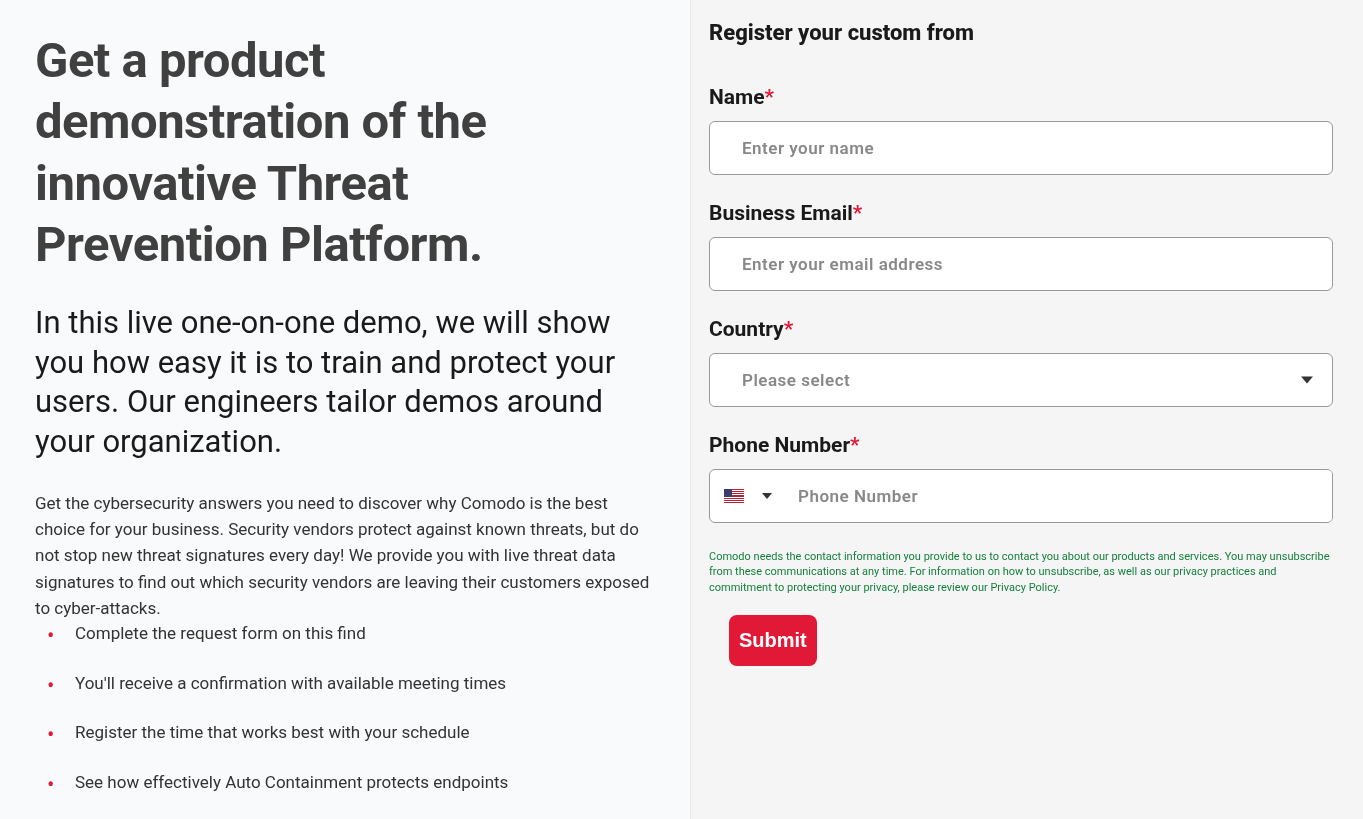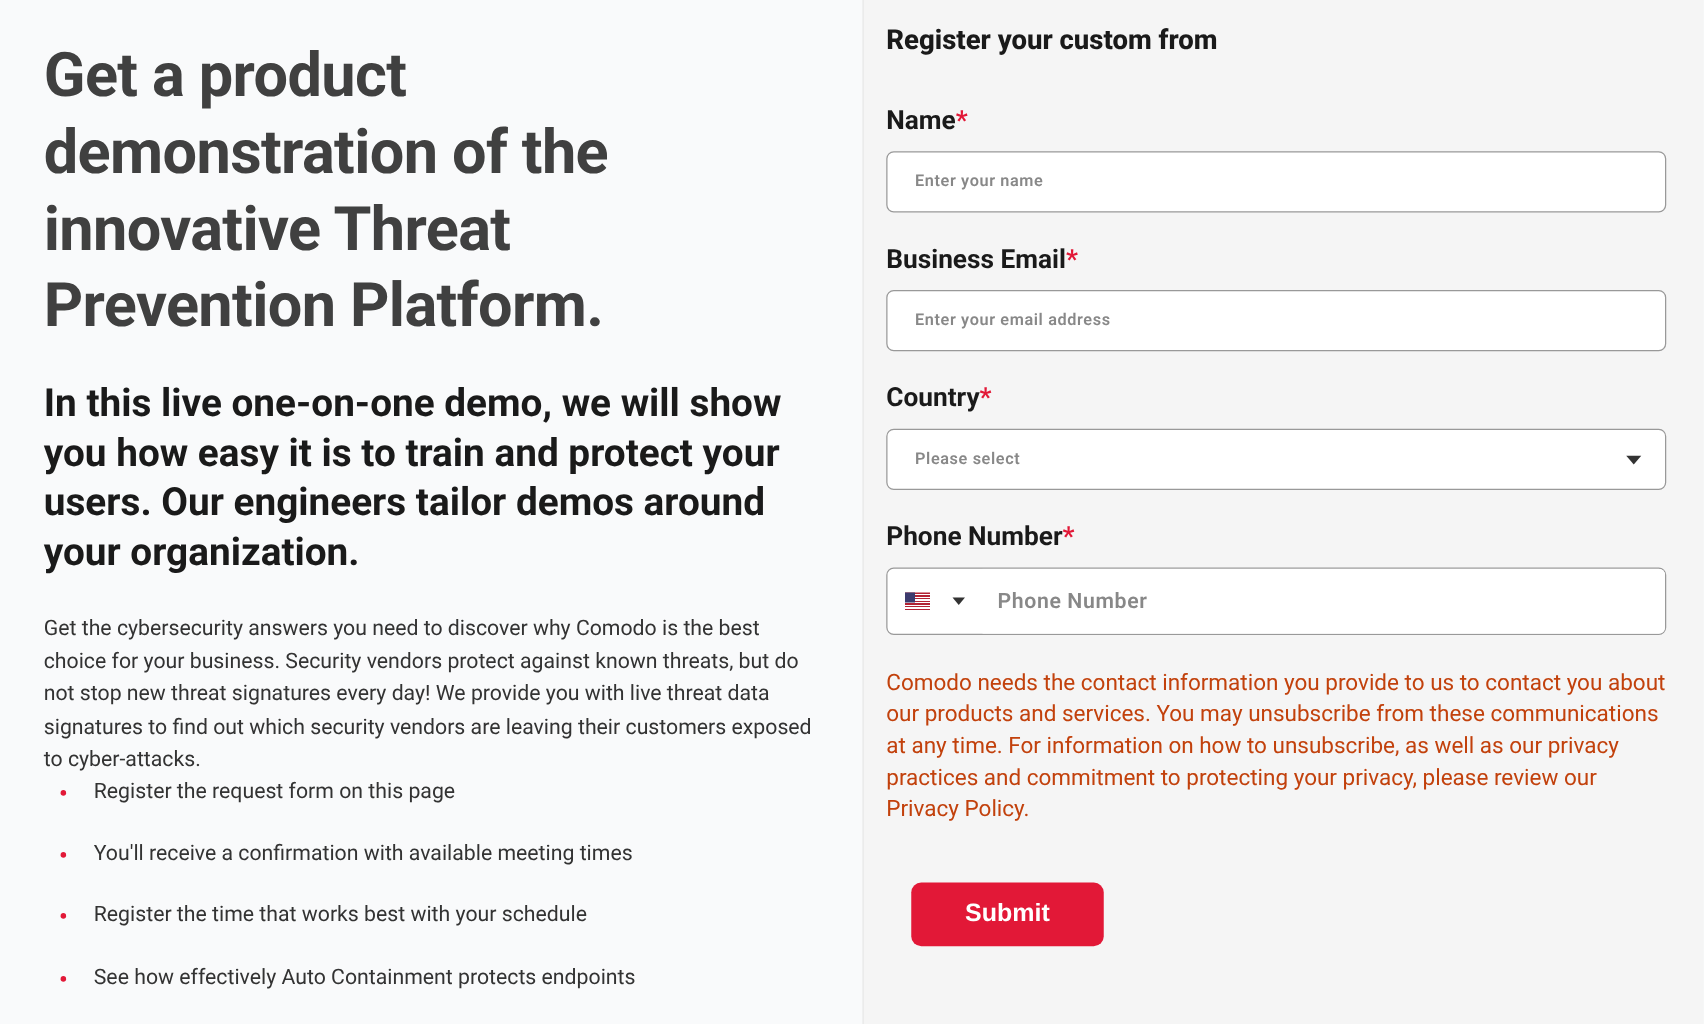--- a/index.html
+++ b/index.html
@@ -29,21 +29,21 @@
     h1.main-heading {
       font-size: 49px;
       font-weight: 700;
       line-height: 1.25;
       color: #404040;
       margin-bottom: 28px;
       letter-spacing: -0.5px;
     }
     h2.sub-heading {
       font-size: 31px;
-      font-weight: 700;
+      font-weight: 400;
       line-height: 1.28;
       color: #1a1a1a;
       margin-bottom: 28px;
     }
     p.body-text {
       font-size: 17px;
       line-height: 1.55;
       color: #333;
     }
     ul.bullet-list {
@@ -80,22 +80,22 @@
       font-size: 21px;
       font-weight: 700;
       color: #1a1a1a;
       margin-bottom: 12px;
     }
     .required {
       color: #e21837;
     }
     .form-input, .form-select {
       width: 100%;
-      padding: 16px 22px;
-      font-size: 13px;
+      padding: 16px 32px;
+      font-size: 17px;
       font-weight: 600;
       letter-spacing: 0.5px;
       border: 1px solid #999;
       border-radius: 6px;
       background: #fff;
       color: #1a1a1a;
       font-family: inherit;
     }
     .form-input::placeholder {
       color: #888;
@@ -177,48 +177,48 @@
       font-weight: 600;
       letter-spacing: 0.5px;
       outline: none;
       font-family: inherit;
     }
     .phone-input::placeholder {
       color: #888;
       font-weight: 600;
     }
     .privacy-text {
-      font-size: 18px;
+      font-size: 11px;
       line-height: 1.4;
-      color: #c2410c;
+      color: #15803d;
       margin-top: 20px;
-      margin-bottom: 46px;
+      margin-bottom: 20px;
     }
     .submit-btn {
       background: #e21837;
       color: #fff;
       font-size: 20px;
       font-weight: 700;
-      padding: 14px 43px;
+      padding: 14px 10px;
       border: none;
       border-radius: 8px;
       cursor: pointer;
       margin-left: 20px;
     }
   </style>
 </head>
 <body>
 
 <div class="container">
   <div class="left-panel">
     <h1 class="main-heading">Get a product demonstration of the innovative Threat Prevention Platform.</h1>
     <h2 class="sub-heading">In this live one-on-one demo, we will show you how easy it is to train and protect your users. Our engineers tailor demos around your organization.</h2>
     <p class="body-text">Get the cybersecurity answers you need to discover why Comodo is the best choice for your business. Security vendors protect against known threats, but do not stop new threat signatures every day! We provide you with live threat data signatures to find out which security vendors are leaving their customers exposed to cyber-attacks.</p>
     <ul class="bullet-list">
-      <li>Register the request form on this page</li>
+      <li>Complete the request form on this find</li>
       <li>You'll receive a confirmation with available meeting times</li>
       <li>Register the time that works best with your schedule</li>
       <li>See how effectively Auto Containment protects endpoints</li>
     </ul>
   </div>
 
   <div class="right-panel">
     <div class="form-title">Register your custom from</div>
 
     <div class="form-group">

